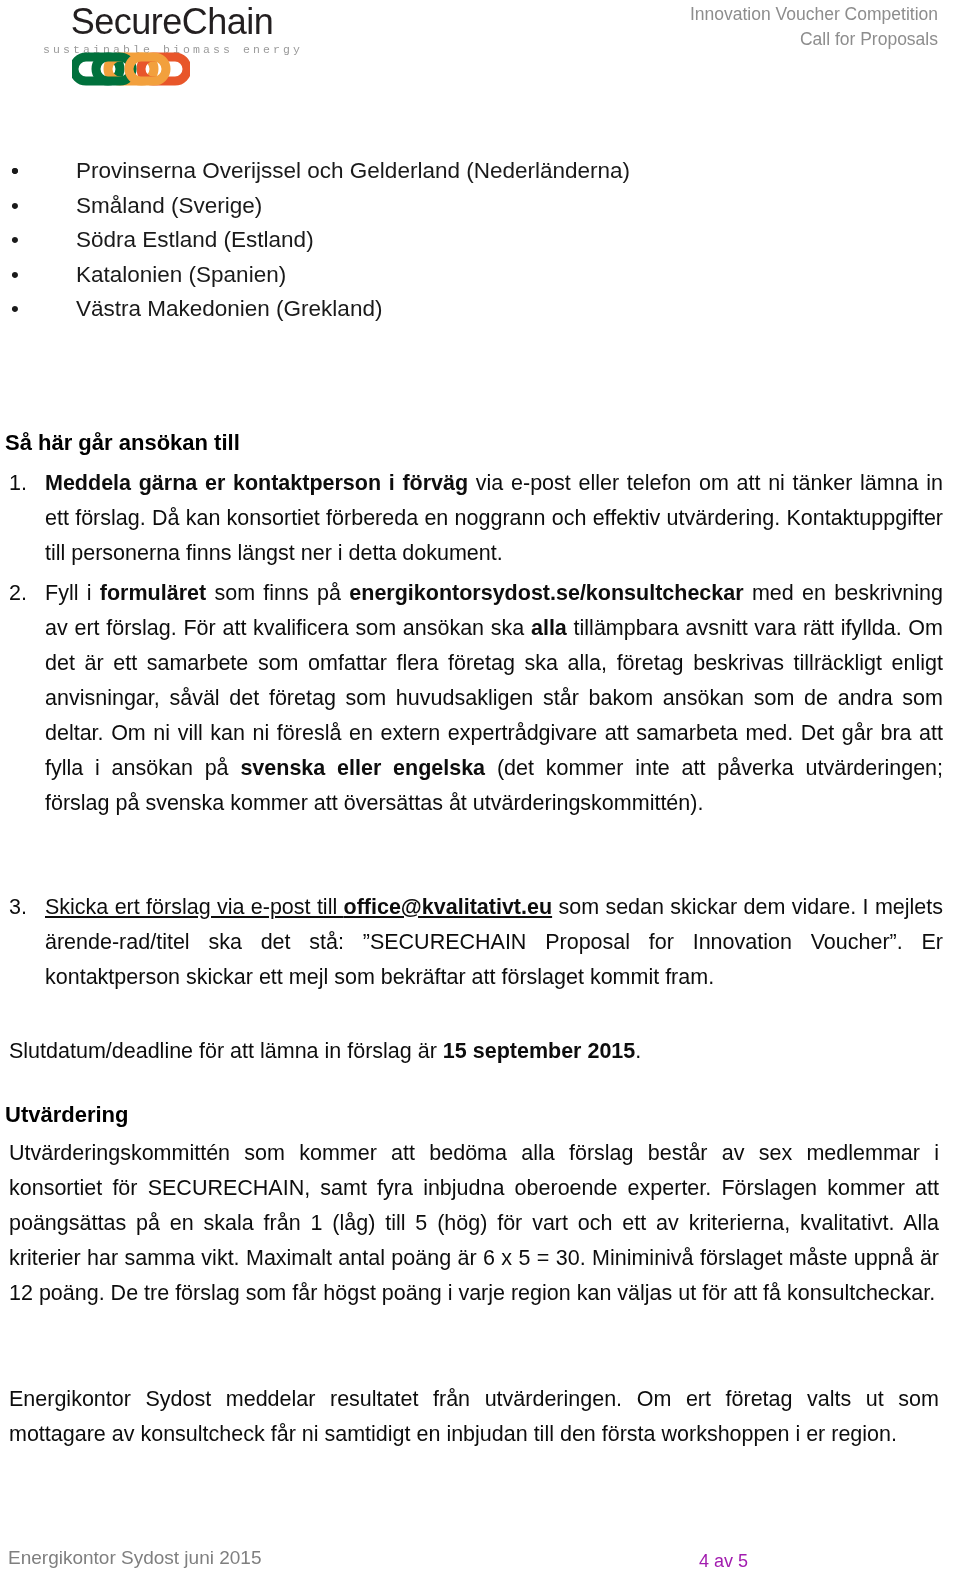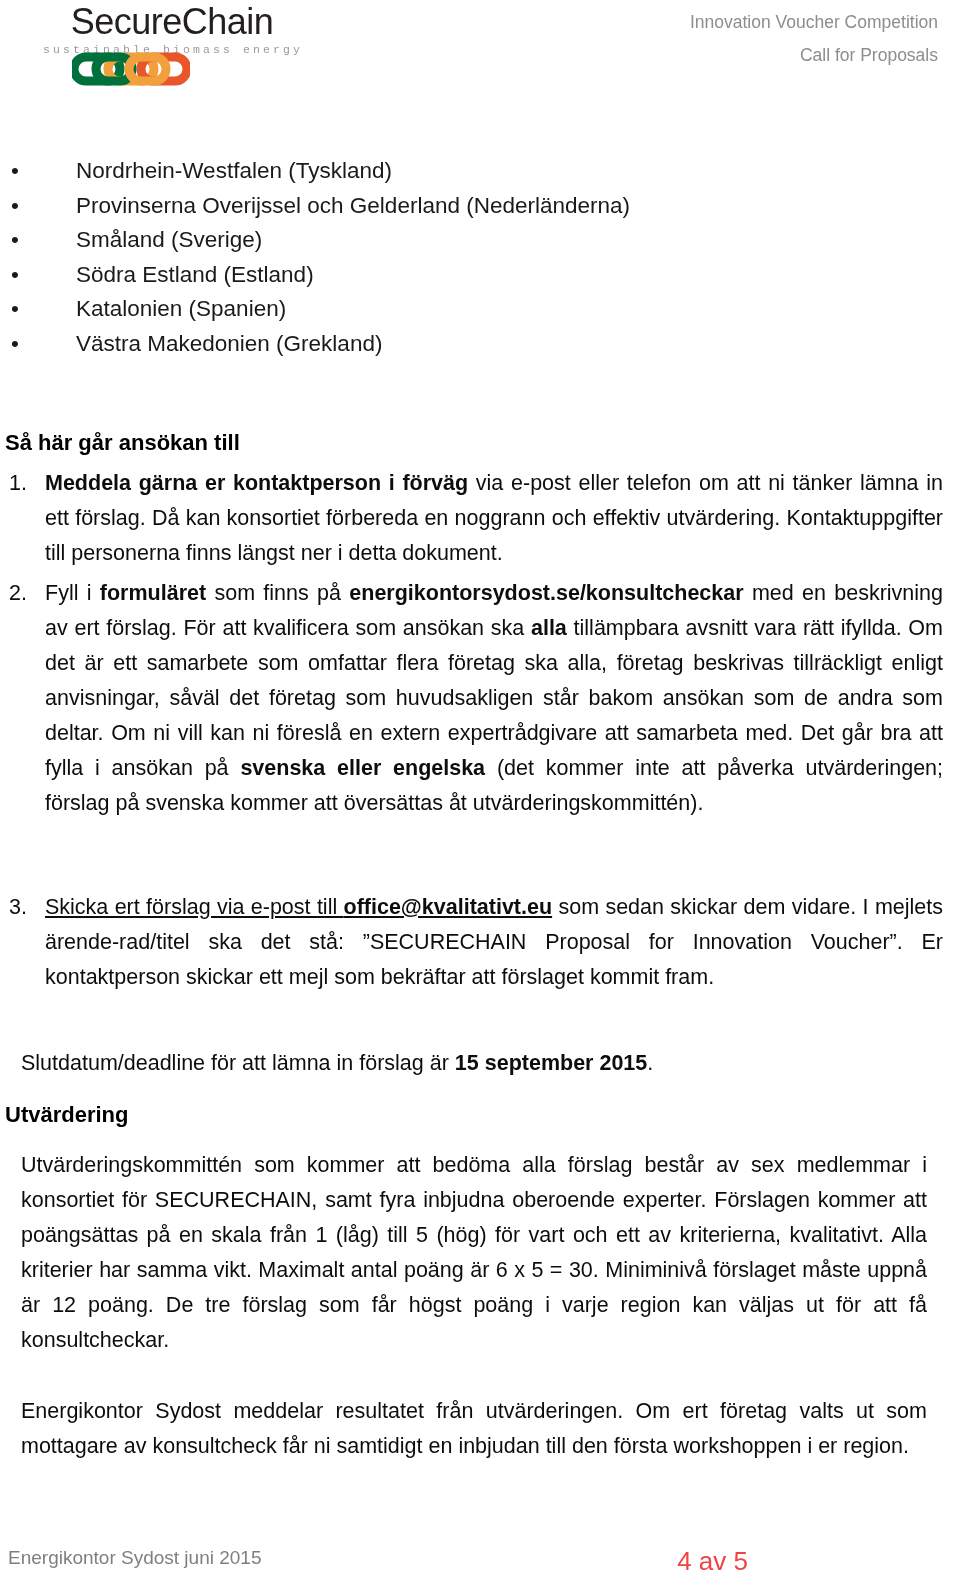--- a/index.html
+++ b/index.html
@@ -60,21 +60,20 @@
     top: 2px;
     text-align: right;
   }
   .header-right .hr-line1,
   .header-right .hr-line2 {
     font-family: "Liberation Sans", sans-serif;
     font-size: 17.5px;
     line-height: 25px;
     color: #8d8d8d;
     white-space: nowrap;
-    margin-top: 8px;
   }
 
   
   .content {
     position: absolute;
     left: 0;
     top: 100px;
     width: 960px;
   }
 
@@ -108,21 +107,21 @@
     line-height: 30px;
     font-weight: bold;
     color: #000000;
     margin: 0;
   }
 
   .para {
     font-size: 21.5px;
     line-height: 35px;
     color: #0d0d0d;
-    margin: 16px;
+    margin: 4px;
     text-align: justify;
   }
   .para.nojust { text-align: left; }
 
   .numlist {
     margin: 0;
     padding: 0;
     list-style: none;
   }
   .numlist li {
@@ -169,23 +168,23 @@
     bottom: 14px;
     font-size: 19px;
     line-height: 24px;
     color: #7f7f7f;
     white-space: nowrap;
   }
   .footer-right {
     position: absolute;
     right: 12px;
     bottom: 10px;
-    font-size: 26px;
+    font-size: 18px;
     line-height: 26px;
-    color: #ef4444;
+    color: #a21caf;
     white-space: nowrap;
   }
   .footer-logo {
     position: absolute;
     left: 441px;
     bottom: 8px;
     width: 140px;
     height: 46px;
   }
 </style>
@@ -213,21 +212,20 @@
     <div class="hr-line1">Innovation Voucher Competition</div>
     <div class="hr-line2">Call for Proposals</div>
   </div>
 </div>
 
 <div class="content">
 
   <ul class="region-list">
     <li>
       <span class="bullet">•</span>
-      <span>Nordrhein-Westfalen (Tyskland)</span>
     </li>
     <li>
       <span class="bullet">•</span>
       <span>Provinserna Overijssel och Gelderland (Nederländerna)</span>
     </li>
     <li>
       <span class="bullet">•</span>
       <span>Småland (Sverige)</span>
     </li>
     <li>

